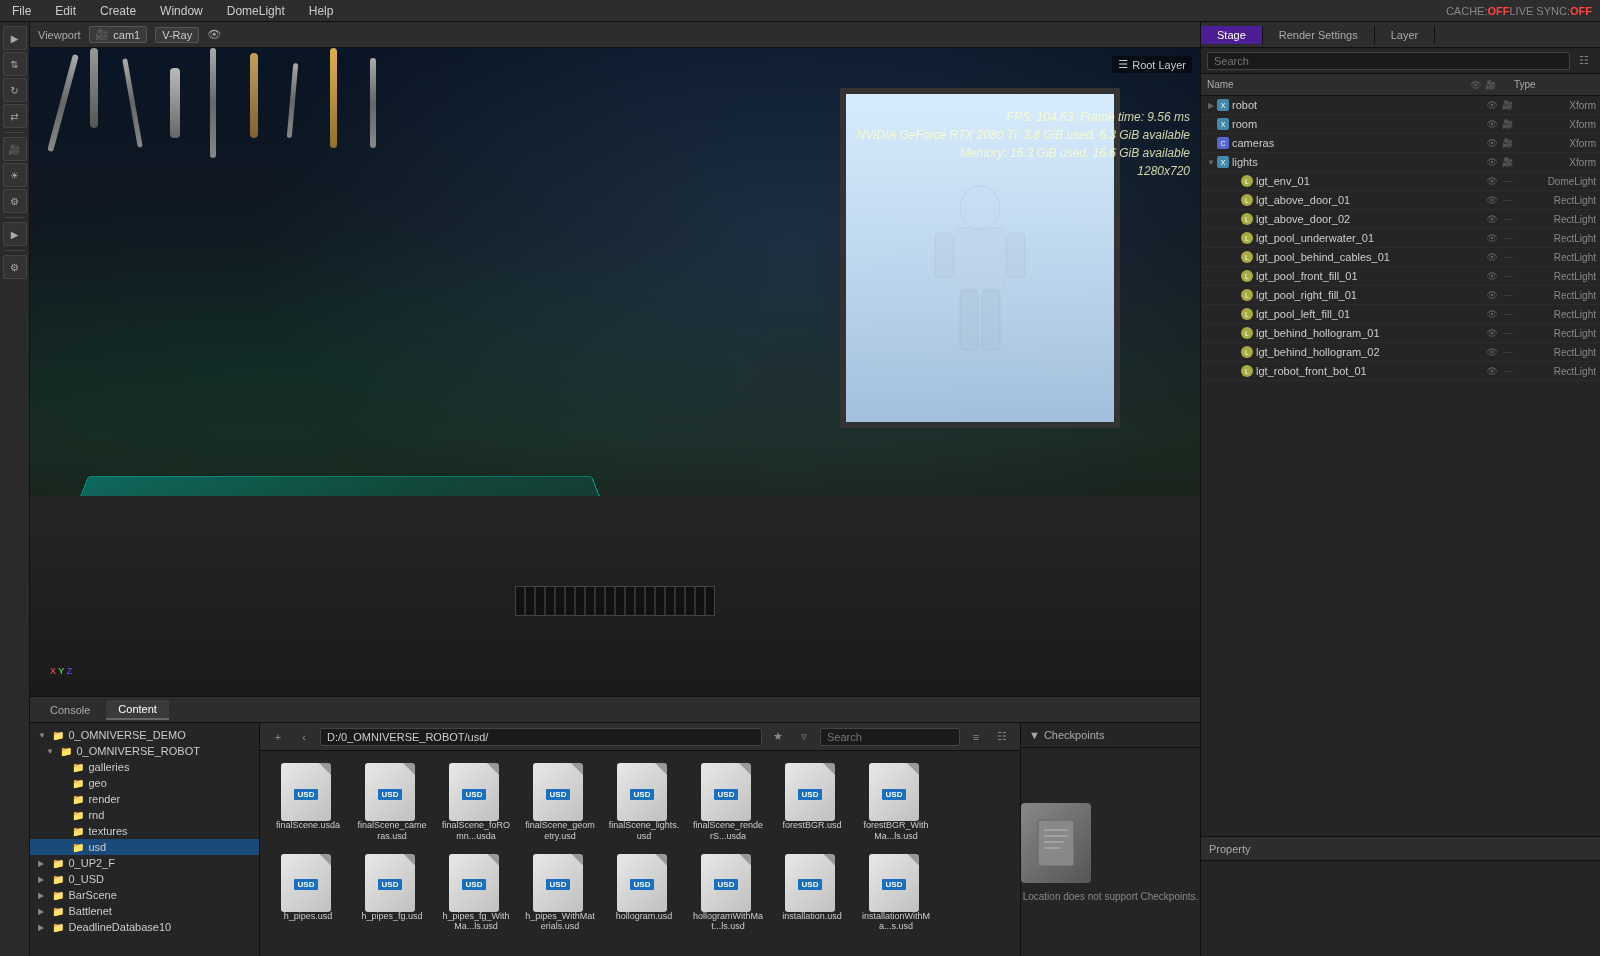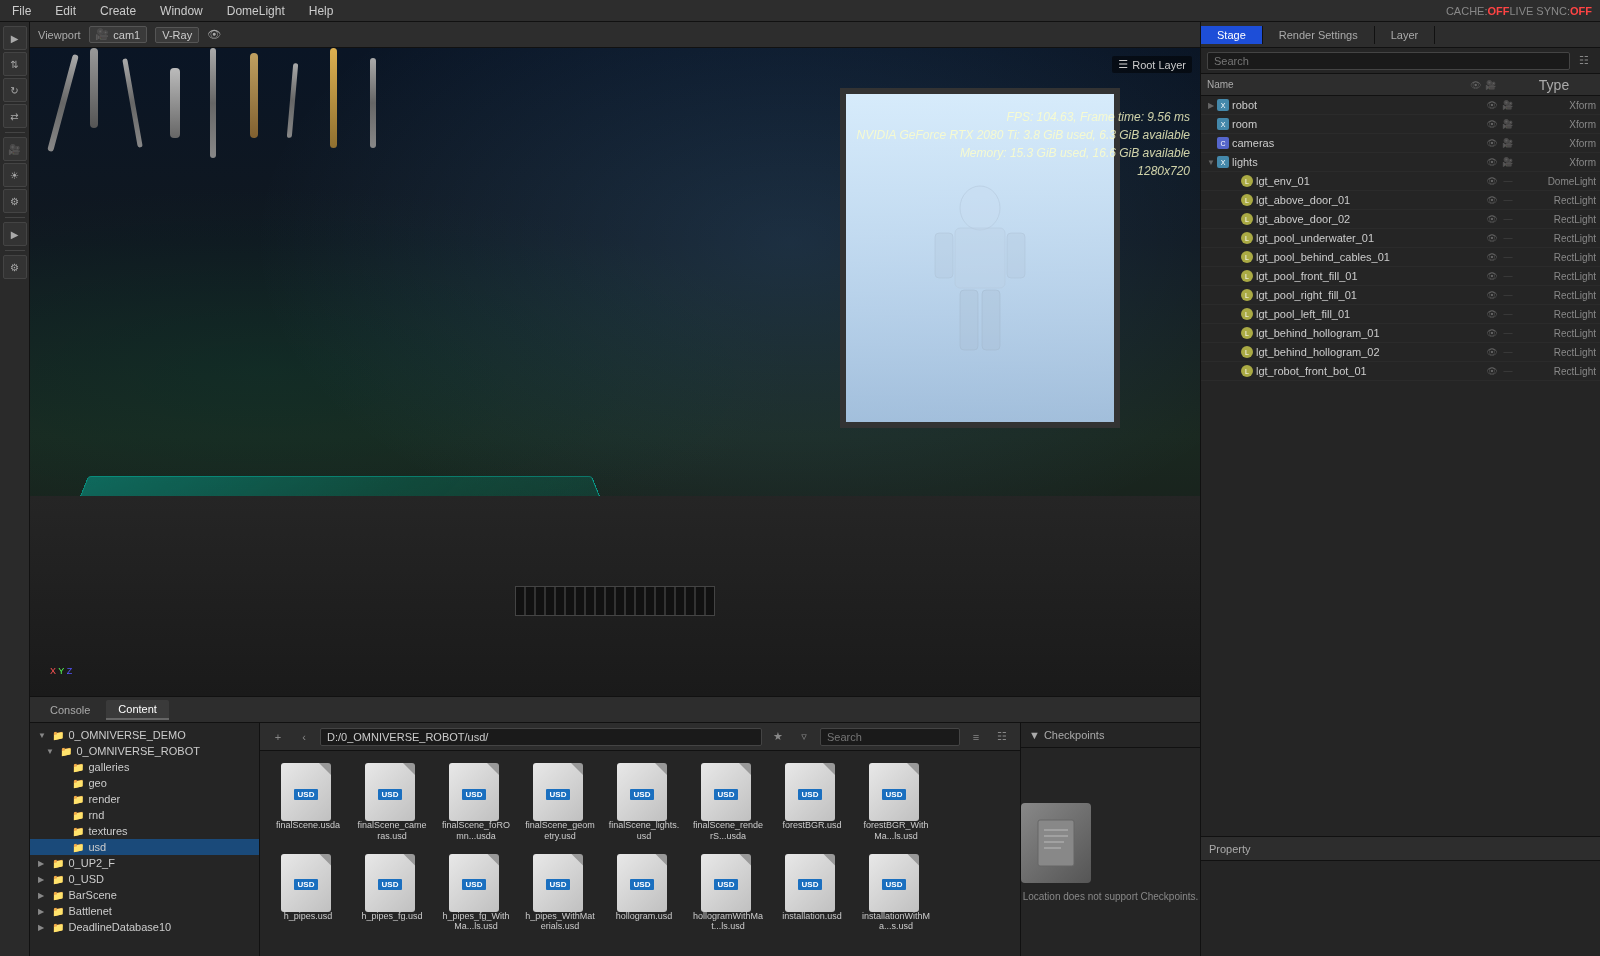--- a/index.html
+++ b/index.html
@@ -464,21 +464,21 @@
       border-bottom: 1px solid #111;
     }
     .stage-tab {
       padding: 3px 16px;
       cursor: pointer;
       font-size: 11px;
       color: #aaa;
       border-right: 1px solid #111;
     }
     .stage-tab.active {
-      background: #1d4ed8;
+      background: #4c1d95;
       color: #fff;
     }
     #stage-search-row {
       height: 26px;
       background: #252525;
       display: flex;
       align-items: center;
       padding: 0 6px;
       gap: 4px;
       border-bottom: 1px solid #111;
@@ -495,21 +495,21 @@
     #stage-header-row {
       height: 22px;
       background: #2d2d2d;
       display: flex;
       align-items: center;
       padding: 0 6px;
       border-bottom: 1px solid #111;
       gap: 4px;
     }
     .col-name { flex: 1; font-size: 10px; color: #aaa; }
-    .col-type { width: 80px; font-size: 14px; color: #aaa; text-align: center; }
+    .col-type { width: 80px; font-size: 10px; color: #aaa; text-align: left; }
 
     
     #stage-tree {
       flex: 1;
       overflow-y: auto;
       background: #252525;
     }
     .stage-item {
       height: 19px;
       display: flex;

